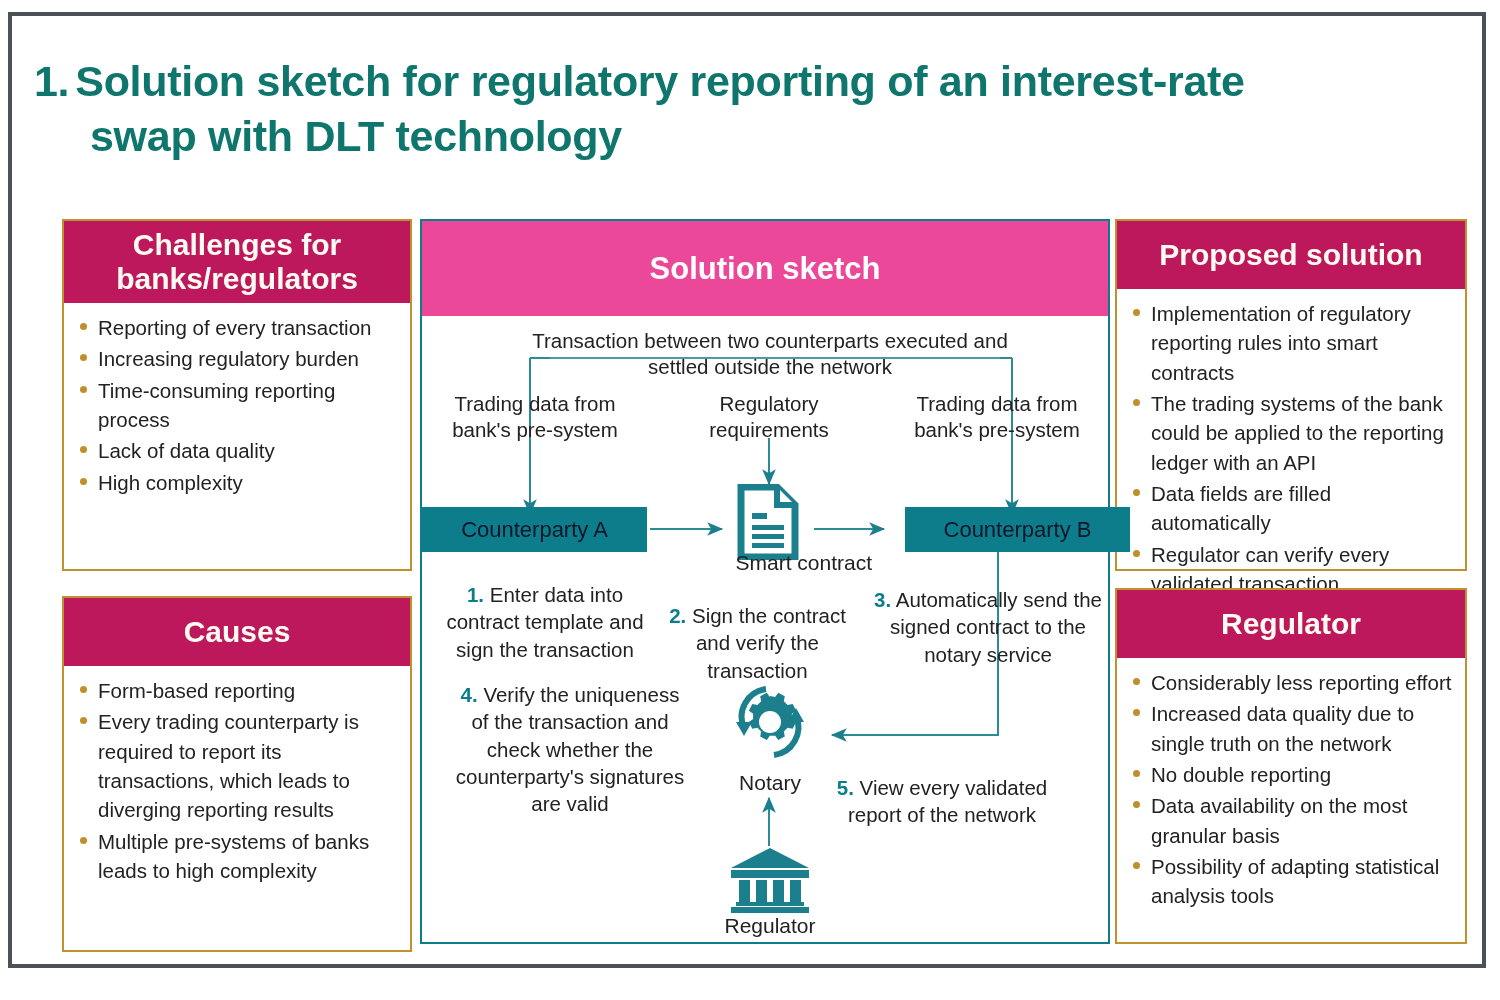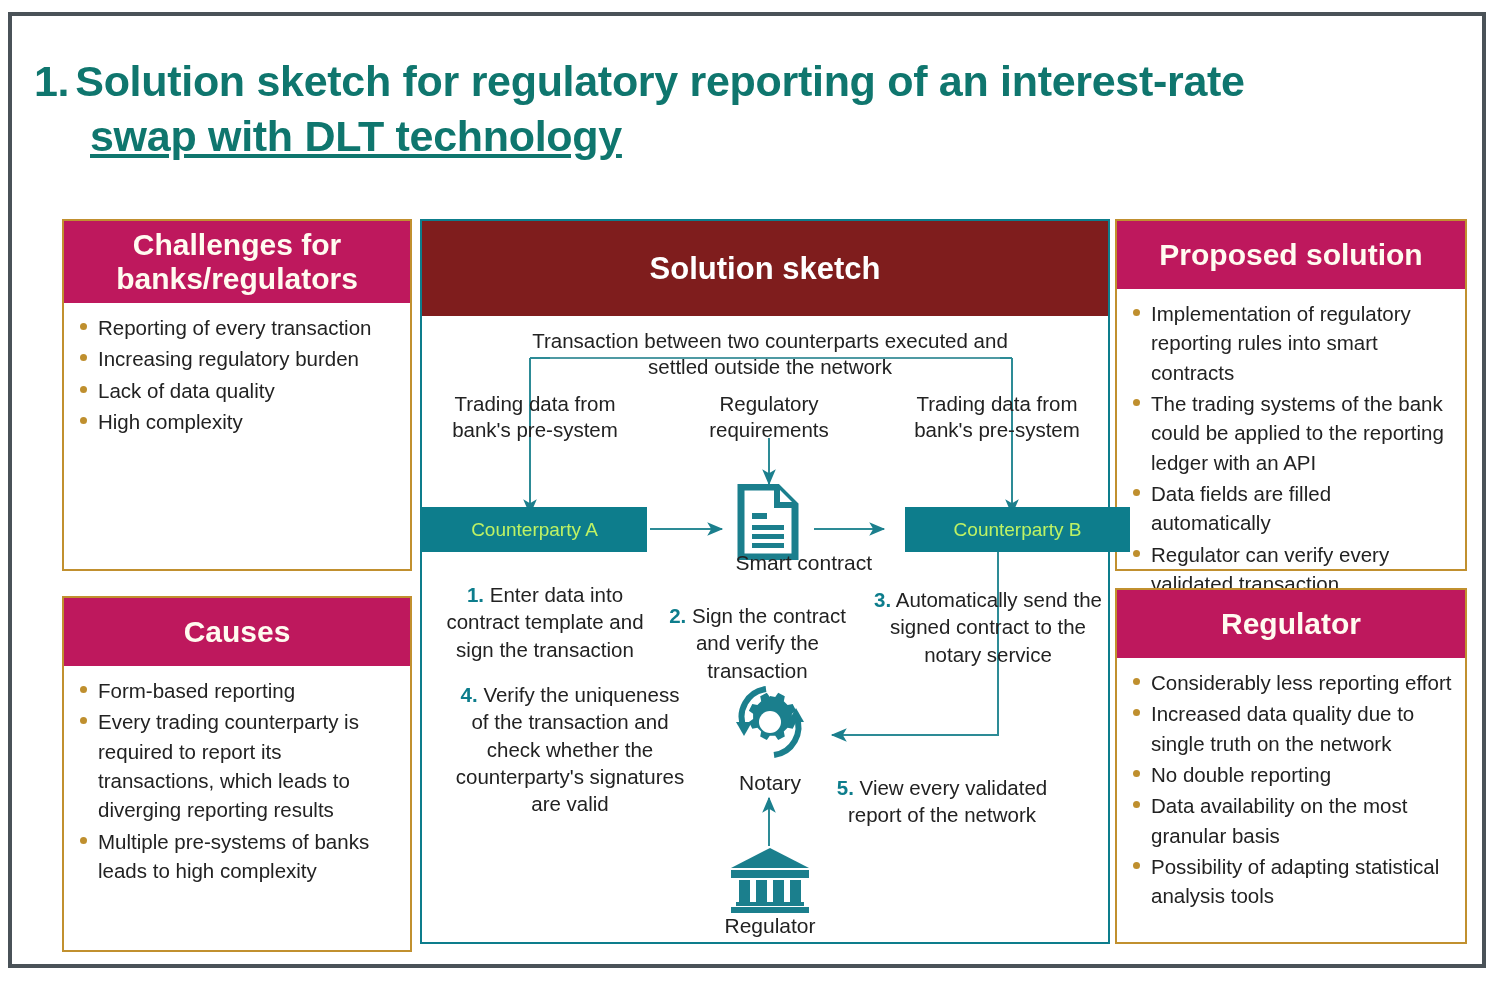--- a/index.html
+++ b/index.html
@@ -5,21 +5,21 @@
   html,body{margin:0;padding:0;background:#ffffff;}
   body{width:1500px;height:1000px;font-family:"Liberation Sans",sans-serif;-webkit-font-smoothing:antialiased;}
 
   #frame{position:absolute;left:8px;top:12px;width:1478px;height:956px;
          border:4px solid #4a5258;background:#ffffff;box-sizing:border-box;}
 
   
   #title{position:absolute;left:22px;top:38px;width:1400px;
          font-size:43px;font-weight:bold;line-height:1.28;color:#0f766e;letter-spacing:-0.3px;}
   #title .num{margin-right:6px;}
-  #title .l2{display:block;margin-left:56px;text-decoration:underline;}
+  #title .l2{display:block;margin-left:56px;}
 
   
   .panel{position:absolute;box-sizing:border-box;border:2px solid #c1902f;background:#ffffff;}
   .panel .phead{background:#be185d;color:#fffbf0;text-align:center;
         font-size:30px;font-weight:bold;line-height:1.12;display:flex;align-items:center;
         justify-content:center;box-sizing:border-box;}
   .panel ul{list-style:none;margin:0;padding:10px 10px 6px 14px;}
   .panel li{position:relative;padding-left:20px;margin-bottom:2px;
         font-size:20.5px;line-height:1.43;color:#222;}
   .panel li::before{content:"";position:absolute;left:2px;top:10px;width:7px;height:7px;
@@ -30,30 +30,30 @@
   #p-causes{left:50px;top:572px;width:350px;height:356px;margin-top:8px;}
   #p-causes .phead{height:68px;}
   #p-proposed{left:1103px;top:203px;width:352px;height:352px;}
   #p-proposed .phead{height:68px;}
   #p-benefits{left:1103px;top:572px;width:352px;height:356px;}
   #p-benefits .phead{height:68px;}
 
   
   #p-solution{position:absolute;left:408px;top:203px;width:690px;height:725px;
         box-sizing:border-box;border:2px solid #0d7d8c;background:#ffffff;}
-  #sol-head{position:absolute;left:0;top:0;width:100%;height:95px;background:#7f1d1d;
+  #sol-head{position:absolute;left:0;top:0;width:100%;height:95px;background:#ec4899;
         color:#ffffff;font-size:31px;font-weight:bold;display:flex;align-items:center;
         justify-content:center;box-sizing:border-box;}
   #sol-body{position:absolute;left:0;top:95px;width:100%;height:776px;}
 
   .lbl{position:absolute;text-align:center;font-size:20.5px;line-height:1.29;color:#222;}
   .step{position:absolute;text-align:center;font-size:20.5px;line-height:1.33;color:#222;}
   .step .n{color:#0d7d8c;font-weight:bold;}
 
-  .cpbox{position:absolute;background:#0d7d8c;color:#bef264;font-size:19px;
+  .cpbox{position:absolute;background:#0d7d8c;color:#0f172a;font-size:22px;
         display:flex;align-items:center;justify-content:center;}
 
   svg.wires{position:absolute;left:0;top:0;width:690px;height:628px;overflow:visible;}
 
   .iconlabel{position:absolute;text-align:center;font-size:21px;color:#222;}
 </style>
 </head>
 <body>
 
 <div id="frame">
@@ -61,20 +61,21 @@
   <div id="title">
     <span class="num">1.</span><span>Solution sketch for regulatory reporting of an interest-rate</span>
     <span class="l2">swap with DLT technology</span>
   </div>
 
   <div class="panel" id="p-challenges">
     <div class="phead">Challenges for banks/regulators</div>
     <ul>
       <li>Reporting of every transaction</li>
       <li>Increasing regulatory burden</li>
+      <li>Time-consuming reporting process</li>
       <li>Lack of data quality</li>
       <li>High complexity</li>
     </ul>
   </div>
 
   <div class="panel" id="p-causes">
     <div class="phead">Causes</div>
     <ul>
       <li>Form-based reporting</li>
       <li>Every trading counterparty is required to report its transactions, which leads to diverging reporting results</li>

